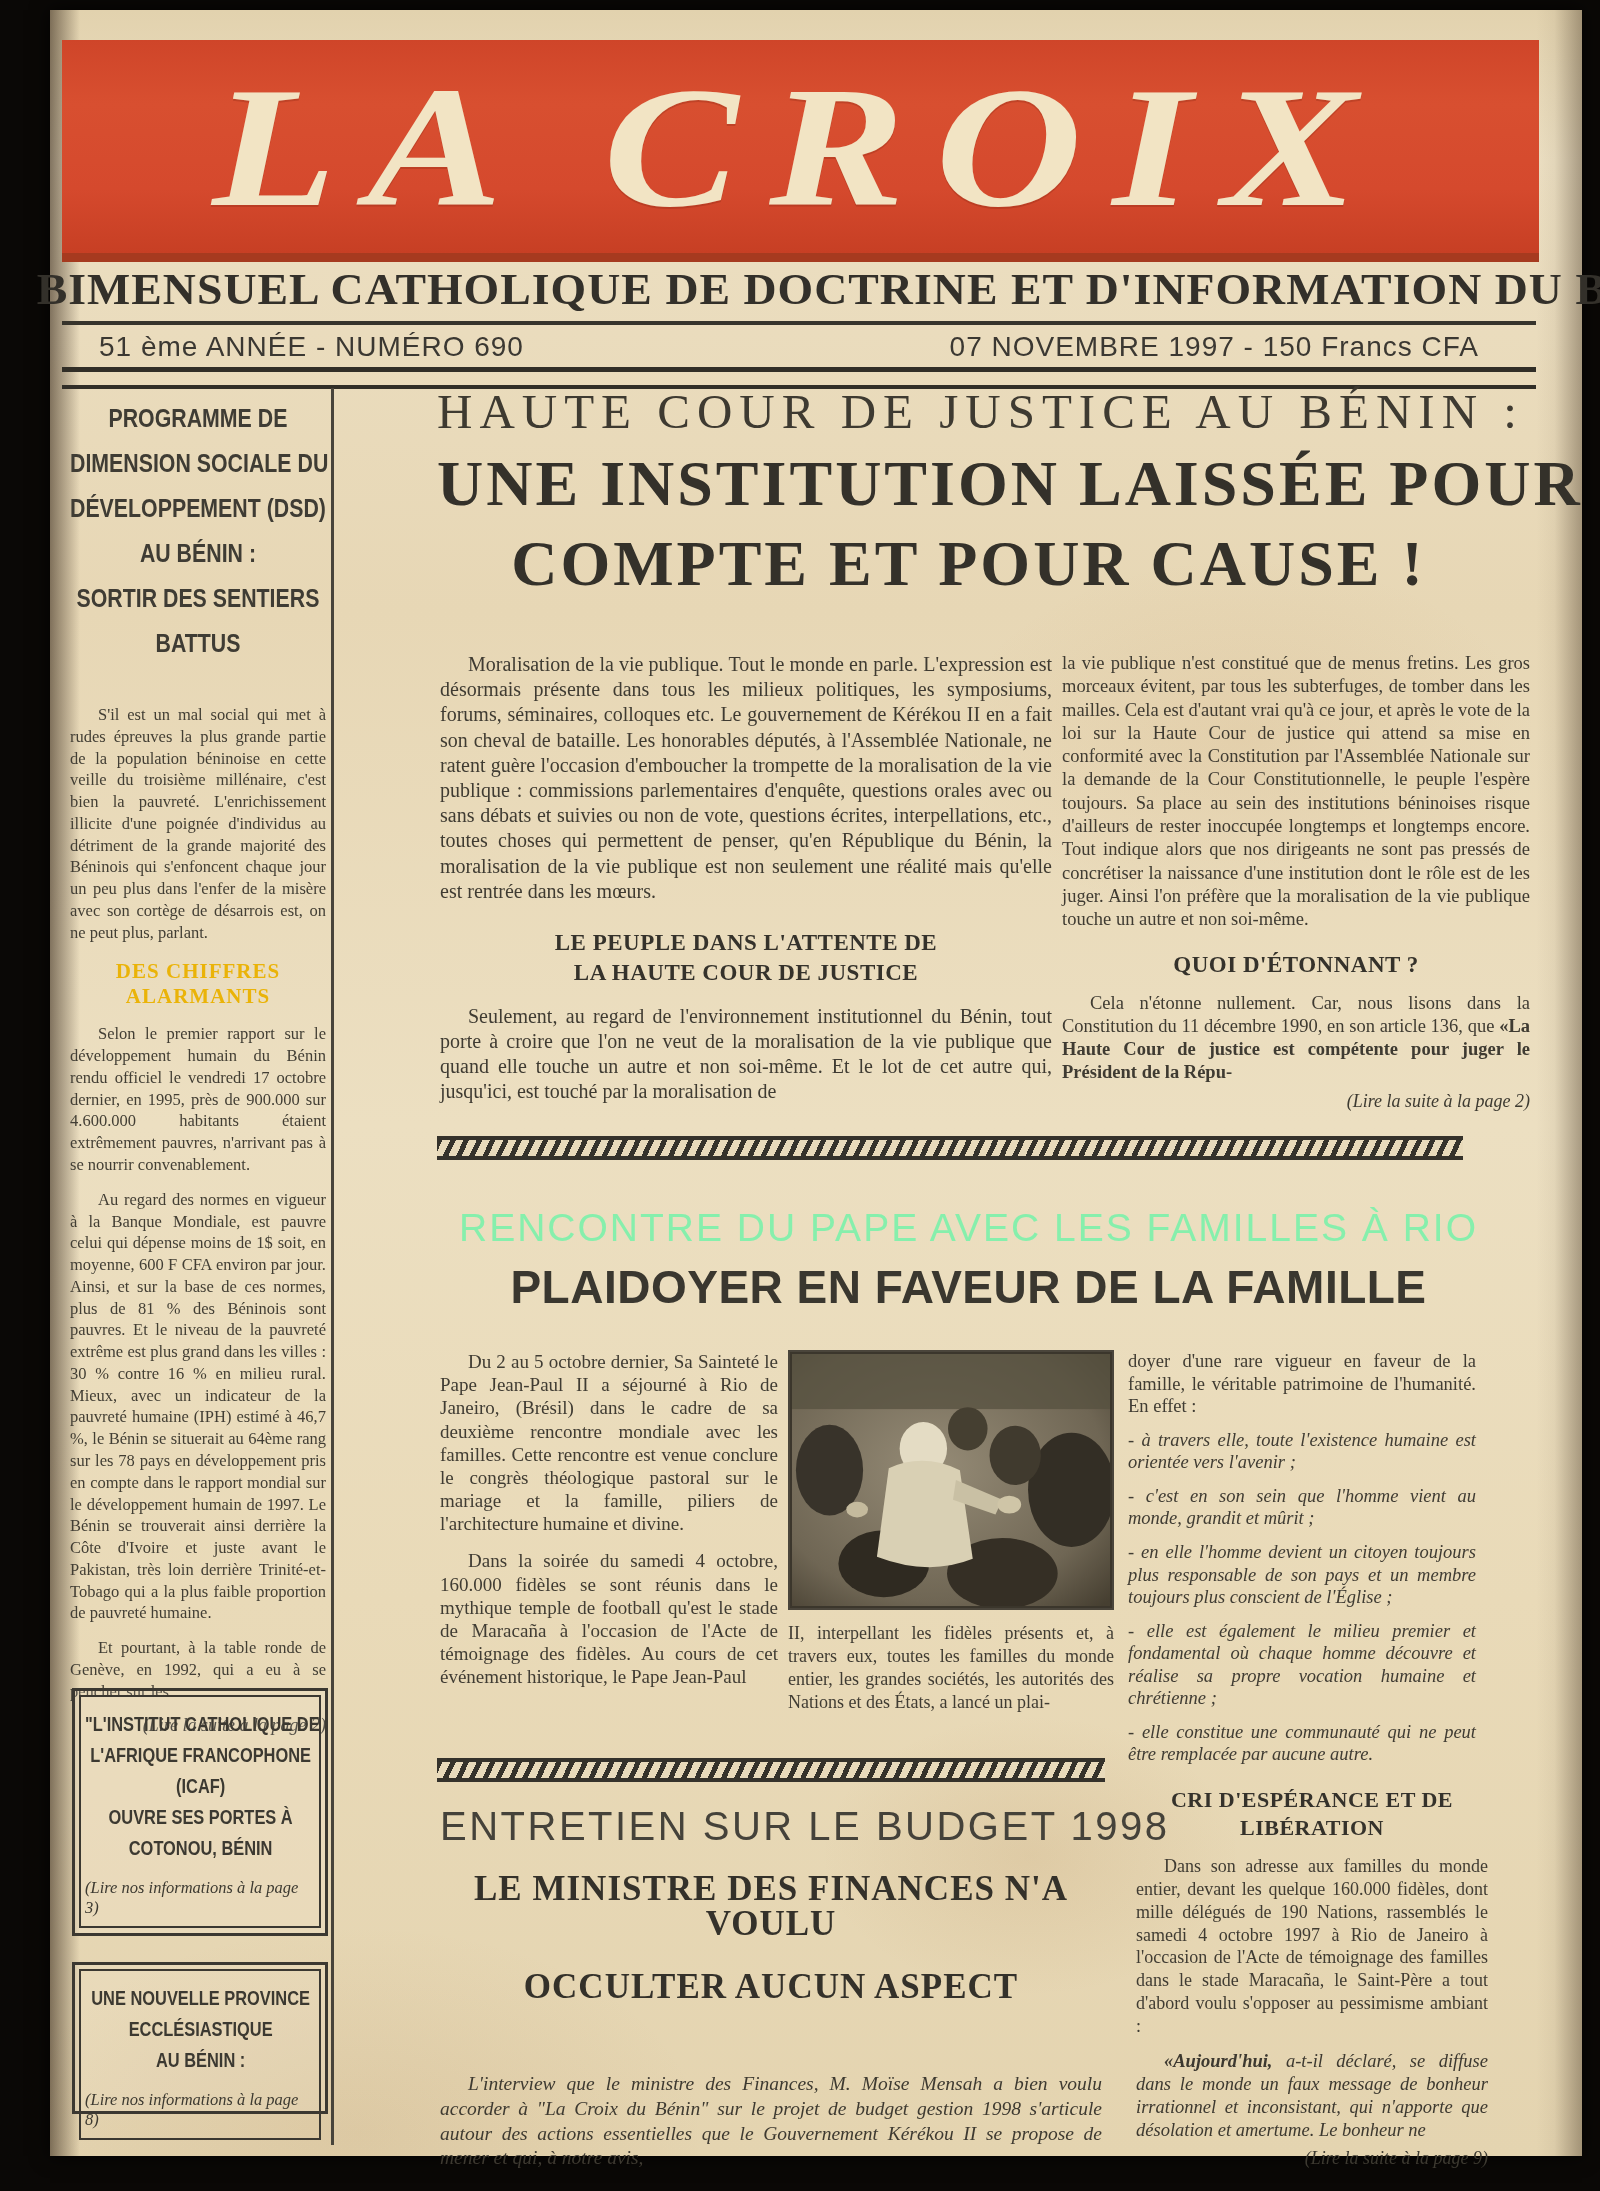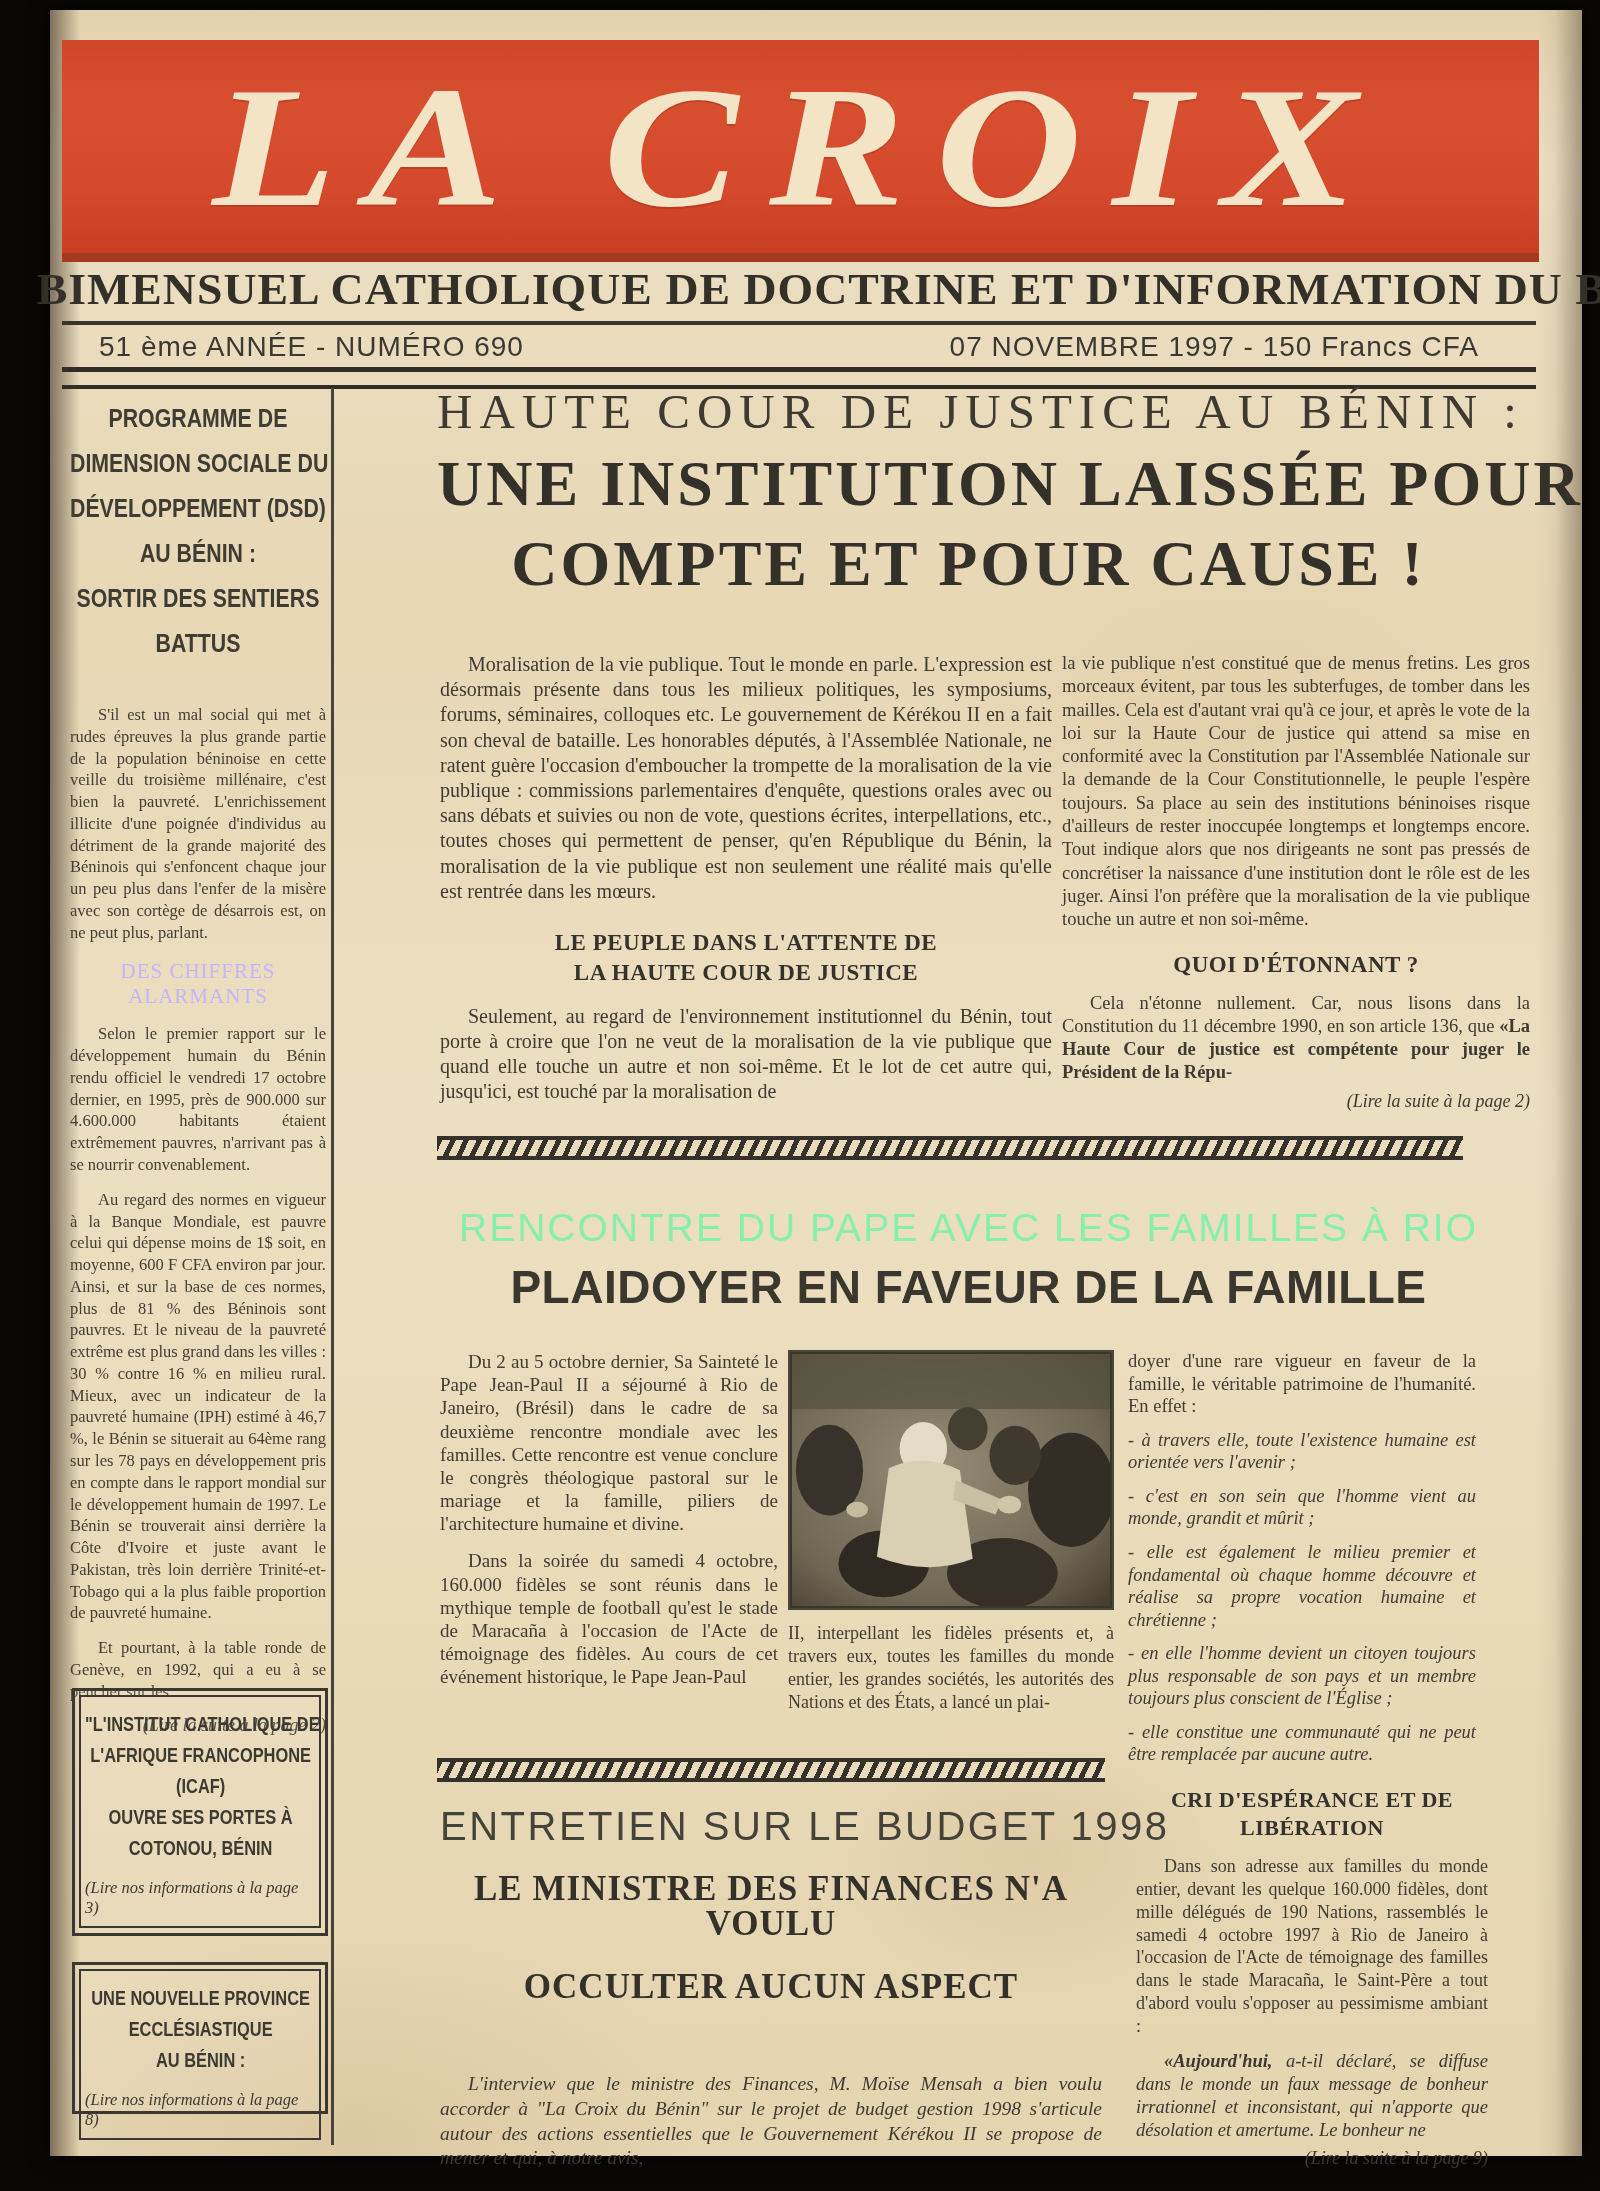--- a/index.html
+++ b/index.html
@@ -33,21 +33,21 @@
   #issue-line .right{margin-right:88px;}
   .rule-b{left:62px;top:367px;width:1474px;height:13px;border-top:5px solid #312e27;border-bottom:4px solid #312e27;}
   #vrule{left:331px;top:388px;width:3px;height:1757px;background:#48443b;}
   
   #sidebar{left:70px;top:396px;width:256px;color:#423e34;}
   #side-title{width:300px;transform:scaleX(0.853);transform-origin:0 0;margin-bottom:38px;}
   #side-title div{font-family:"Liberation Sans",sans-serif;font-weight:700;font-size:25px;
     line-height:1.8;text-align:center;white-space:nowrap;color:#3f3c34;}
   .sbody{font-size:16.5px;line-height:1.32;text-align:justify;margin:0 0 13px 0;}
   .ind{text-indent:28px;}
-  .side-sub{font-weight:400;font-size:21px;text-align:center;letter-spacing:1px;margin:16px 0 14px 0;color:#c4b5fd;}
+  .side-sub{font-weight:700;font-size:21px;text-align:center;letter-spacing:1px;margin:16px 0 14px 0;color:#eab308;}
   .cont{font-style:italic;font-size:18px;text-align:right;margin-top:6px;color:#3d3a31;}
   
   #main-kicker{left:437px;top:383px;width:1063px;text-align:center;font-size:49px;letter-spacing:7px;
     color:#3e3a31;white-space:nowrap;}
   .main-head{left:437px;width:1063px;text-align:center;font-weight:700;font-size:64px;
     letter-spacing:3px;color:#34312a;white-space:nowrap;}
   #main-head1{top:447px;}
   #main-head2{top:527px;}
   .bodycol p{margin:0;}
   #mcol1{left:440px;top:652px;width:612px;}
@@ -191,22 +191,22 @@
     <ellipse cx="222" cy="155" rx="12" ry="9" fill="#cfc5a7"></ellipse>
     <ellipse cx="68" cy="160" rx="11" ry="8" fill="#c4ba9d"></ellipse>
     <rect width="326" height="260" fill="none" stroke="#3b362c" stroke-width="4"></rect>
   </svg>
   <div id="fcaption" class="abs">II, interpellant les fidèles présents et, à travers eux, toutes les familles du monde entier, les grandes sociétés, les autorités des Nations et des États, a lancé un plai-</div>
 
   <div id="fcol3" class="abs">
     <p class="p">doyer d'une rare vigueur en faveur de la famille, le véritable patrimoine de l'humanité. En effet :</p>
     <p class="p bullet">- à travers elle, toute l'existence humaine est orientée vers l'avenir ;</p>
     <p class="p bullet">- c'est en son sein que l'homme vient au monde, grandit et mûrit ;</p>
+    <p class="p bullet">- en elle l'homme devient un citoyen toujours plus responsable de son pays et un membre toujours plus conscient de l'Église ;</p>
     <p class="p bullet">- elle est également le milieu premier et fondamental où chaque homme découvre et réalise sa propre vocation humaine et chrétienne ;</p>
-    <p class="p bullet">- en elle l'homme devient un citoyen toujours plus responsable de son pays et un membre toujours plus conscient de l'Église ;</p>
     <p class="p bullet">- elle constitue une communauté qui ne peut être remplacée par aucune autre.</p>
   </div>
 
   <div id="hope" class="abs">
     <div class="hope-sub">
       <div>CRI D'ESPÉRANCE ET DE</div>
       <div>LIBÉRATION</div>
     </div>
     <p class="p1 ind">Dans son adresse aux familles du monde entier, devant les quelque 160.000 fidèles, dont mille délégués de 190 Nations, rassemblés le samedi 4 octobre 1997 à Rio de Janeiro à l'occasion de l'Acte de témoignage des familles dans le stade Maracaña, le Saint-Père a tout d'abord voulu s'opposer au pessimisme ambiant :</p>
     <p class="p2 ind"><b>«Aujourd'hui,</b><span> a-t-il déclaré, se diffuse dans le monde un faux message de bonheur irrationnel et inconsistant, qui n'apporte que désolation et amertume. Le bonheur ne</span></p>

